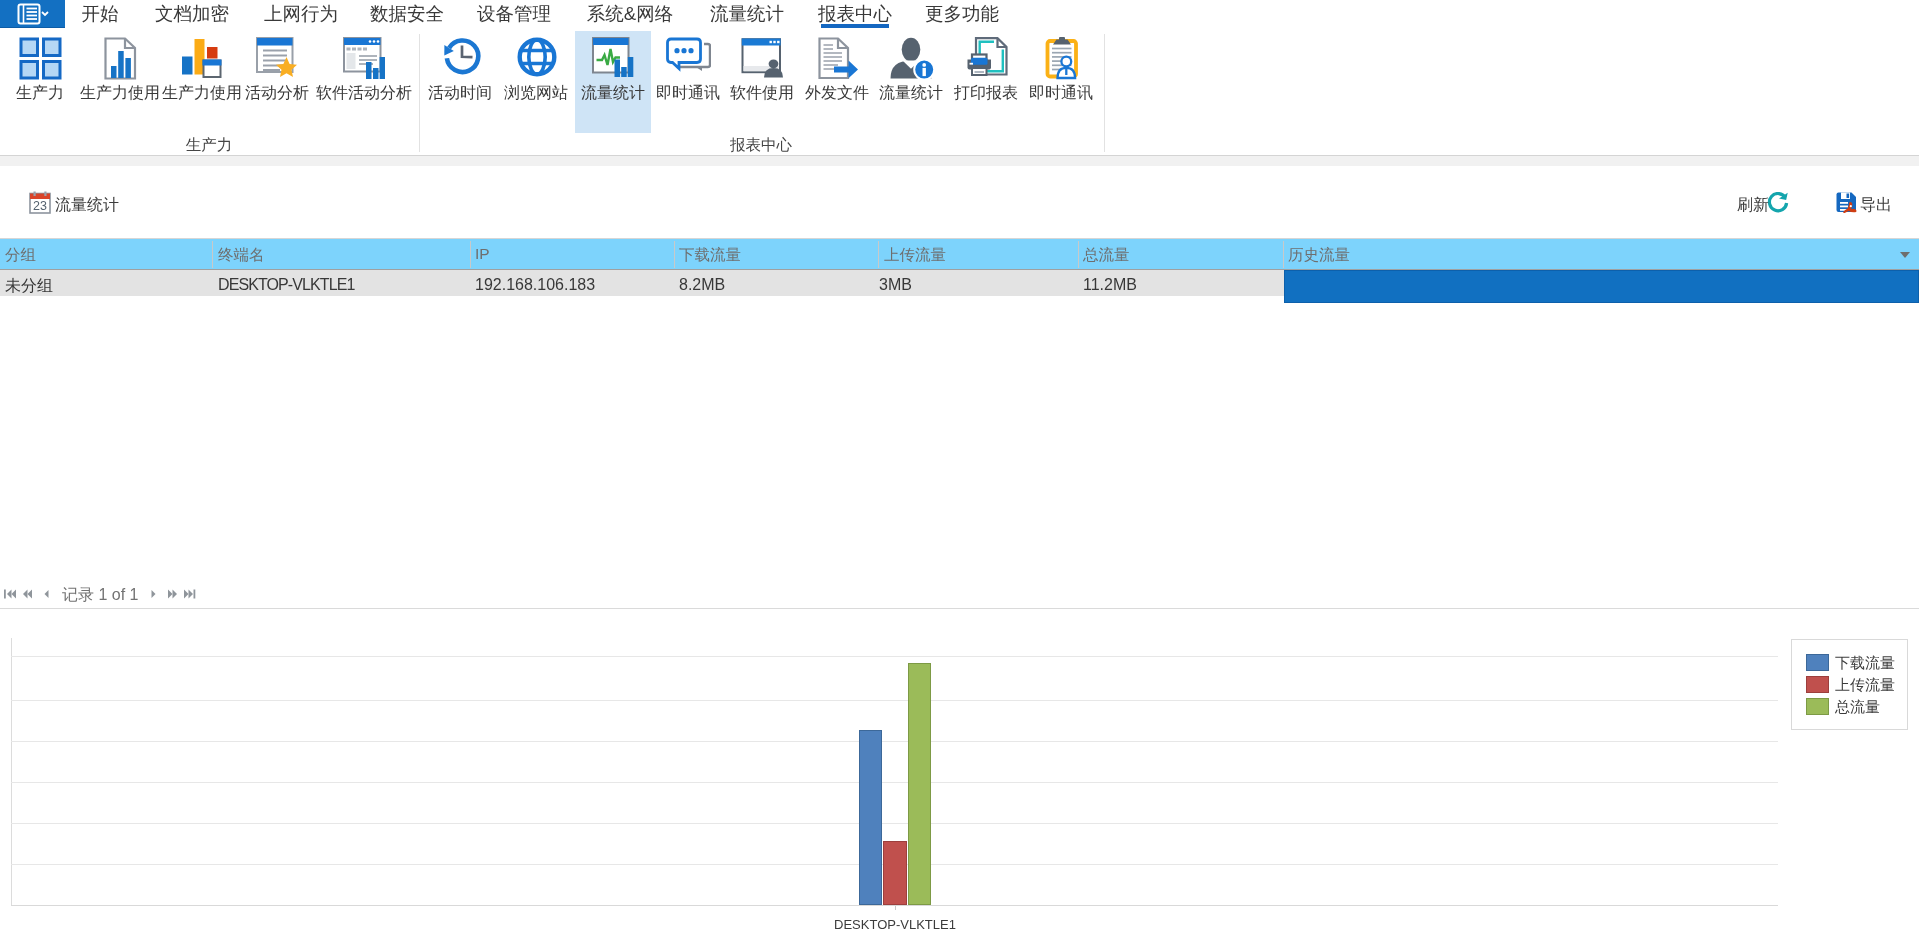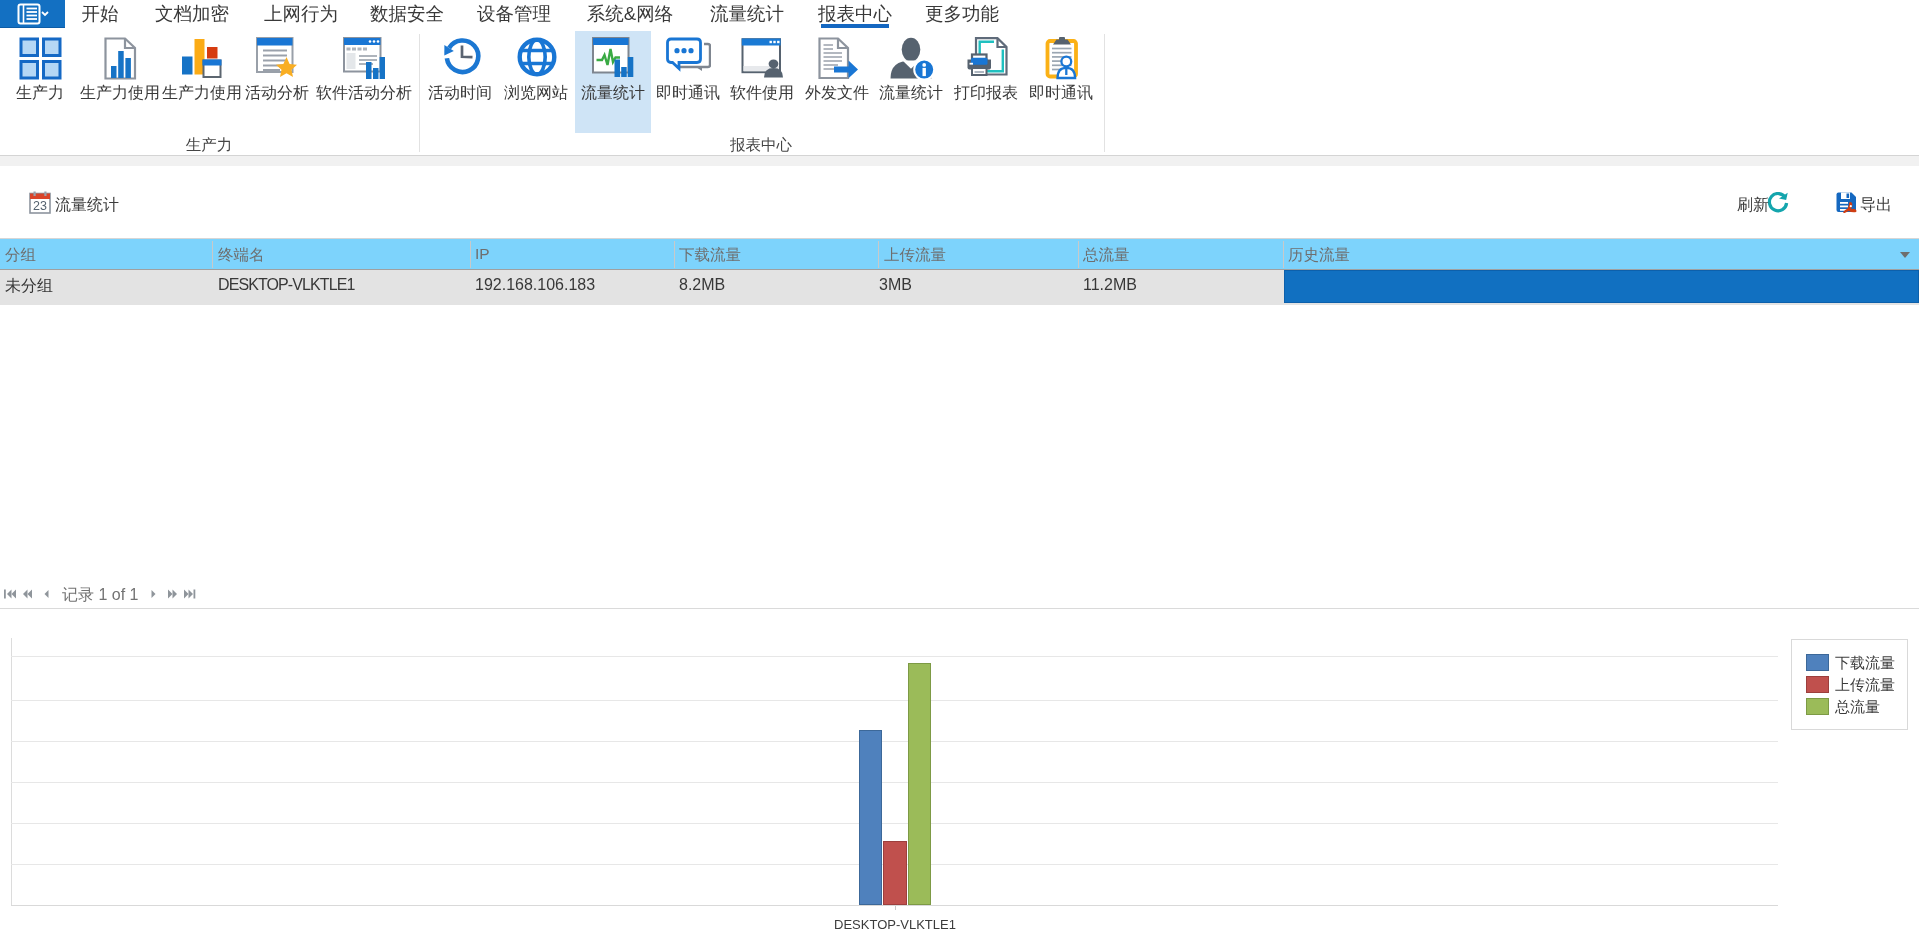--- a/index.html
+++ b/index.html
@@ -16,21 +16,21 @@
 .btnlabel { top:55px; font-size:16px; color:#393939; transform:translateX(-50%); white-space:nowrap; }
 #hilite { left:575px; top:3px; width:76px; height:102px; background:#cfe4f6; }
 
 #band { left:0; top:156px; width:1919px; height:10px; background:#f1f1f1; }
 
 .tbtext { font-size:16px; color:#3c3c3c; white-space:nowrap; }
 
 #thead { left:0; top:238px; width:1919px; height:32px; border-top:1px solid #d6d6d6; border-bottom:1px solid #a0a0a0; background:#7dd3fc; }
 .hcol { top:6px; font-size:15.5px; color:#6e6e6e; white-space:nowrap; }
 .hsep { top:2px; width:1px; height:27px; background:#c9c9c9; }
-#trow { left:0; top:270px; width:1919px; height:35px; background:#e3e3e3; }
+#trow { left:0; top:270px; width:1919px; height:26px; background:#e3e3e3; }
 .rcol { top:6px; font-size:16px; color:#383838; white-space:nowrap; }
 #histbar { left:1284px; top:0px; width:635px; height:33px; background:#1170c1; border:1px solid #0d60ab; }
 
 #pager { left:0; top:580px; width:1919px; height:29px; border-bottom:1px solid #dadada; }
 
 .gline { height:1px; background:#e7e7e7; left:11px; width:1767px; }
 #plotl { left:11px; top:638px; width:1px; height:268px; background:#dcdcdc; }
 .bar { bottom:0; }
 #legend { left:1791px; top:639px; width:117px; height:91px; border:1px solid #d9d9d9; background:#fff; }
 .sw { left:14px; width:23px; height:17px; }

